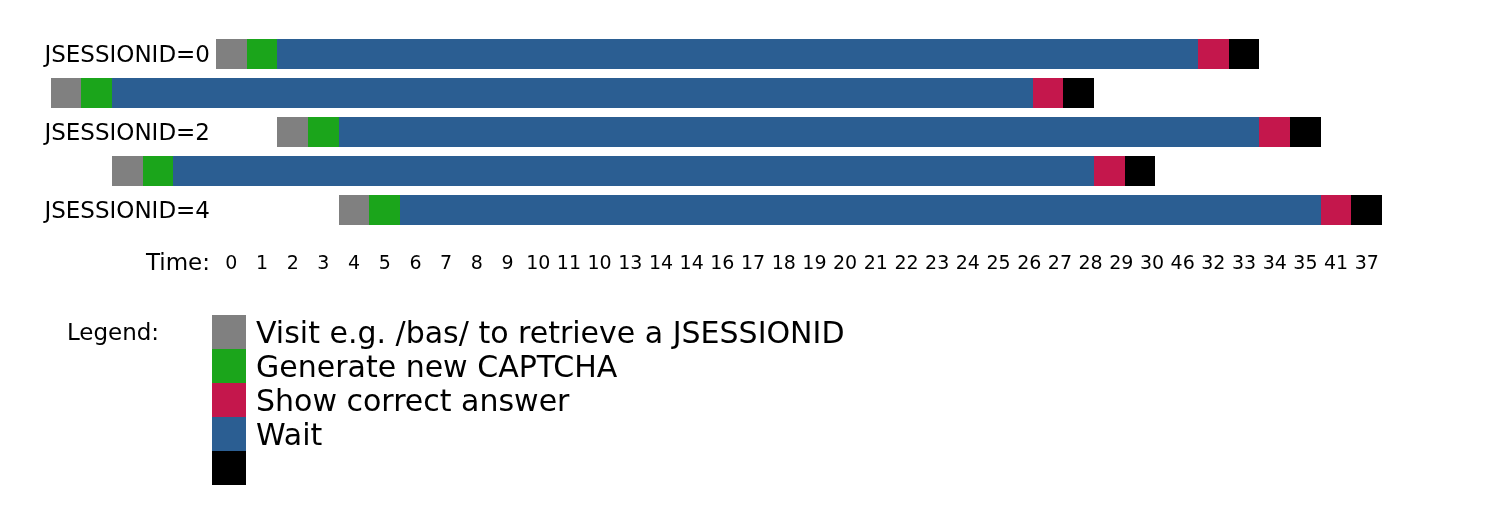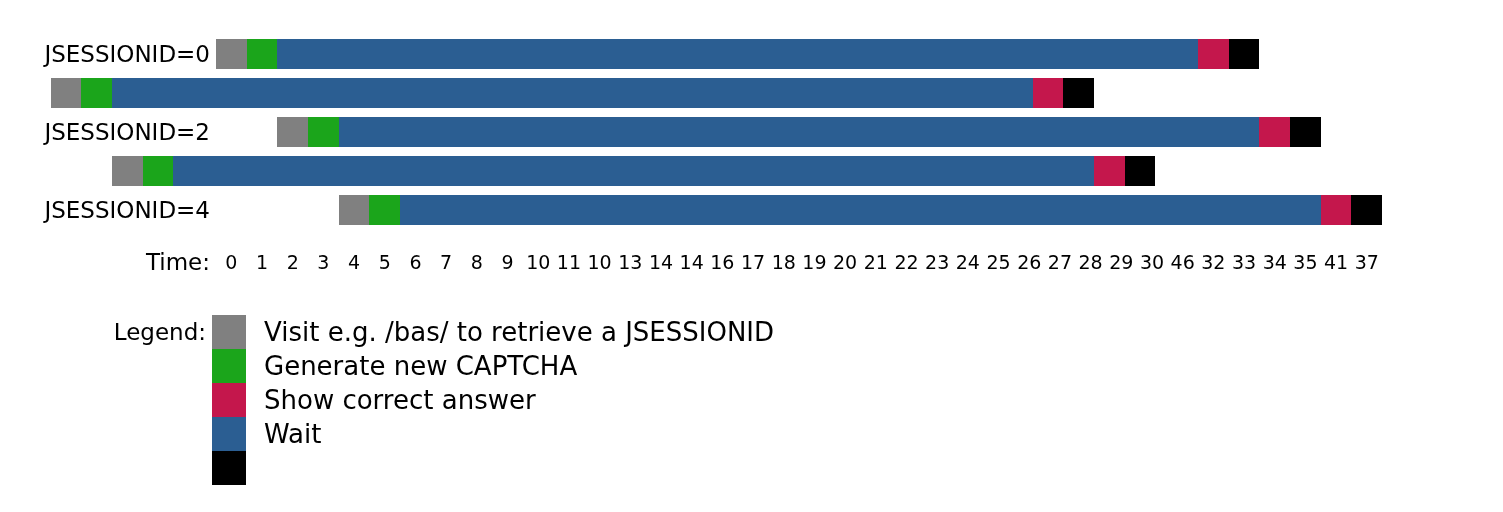--- a/index.html
+++ b/index.html
@@ -60,32 +60,32 @@
     margin-left: 0;
   }
   .legend-row {
     display: flex;
     align-items: center;
     height: 34px;
   }
   .legend-label {
     width: 186px;
     flex: 0 0 186px;
-    text-align: right;
+    text-align: center;
     padding-right: 6px;
     font-size: 23px;
   }
   .swatch {
     width: 34px;
     height: 34px;
     flex: 0 0 34px;
   }
   .legend-text {
-    padding-left: 18px;
-    font-size: 26px;
+    padding-left: 10px;
+    font-size: 30px;
   }
 </style>
 </head>
 <body>
 
 <div class="chart">
 
   <div id="rows">
       <div class="row">
         <div class="row-label">JSESSIONID=0</div>

